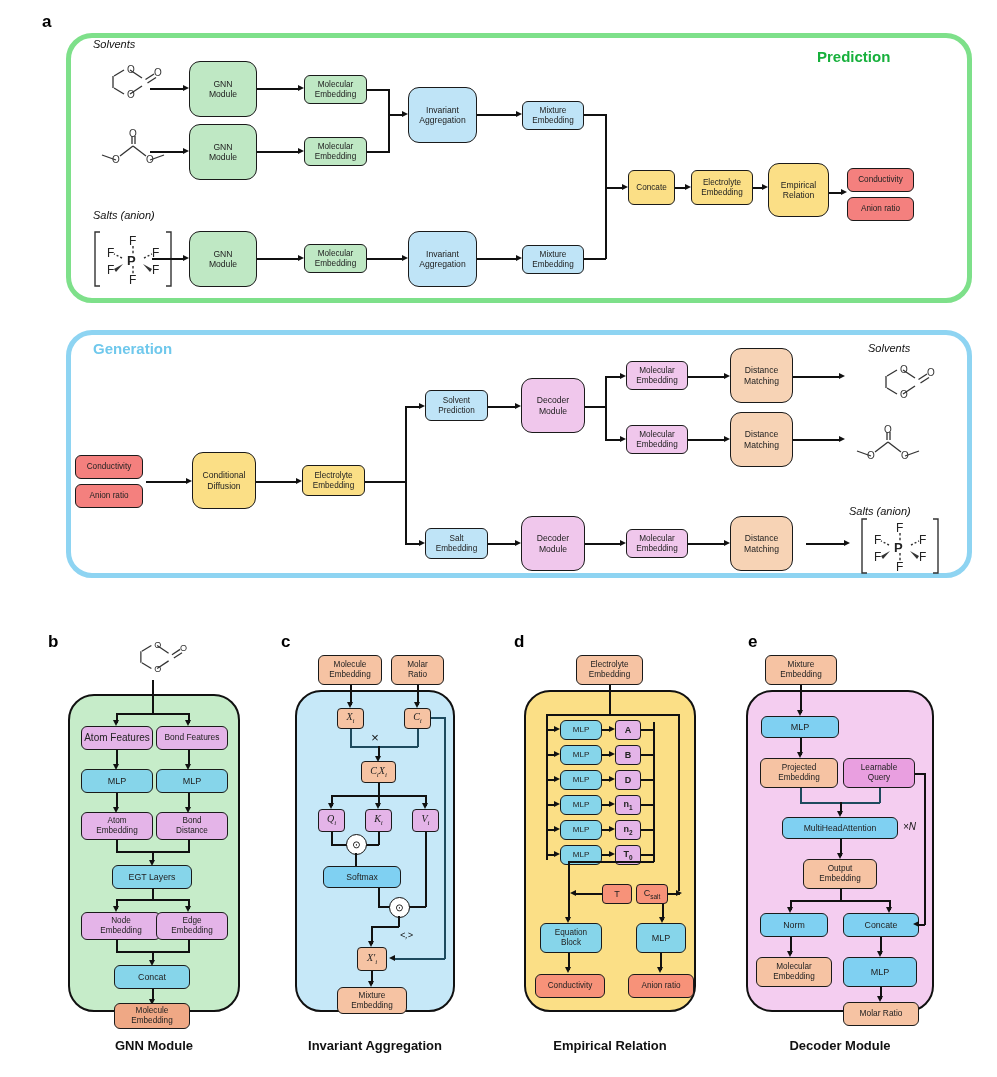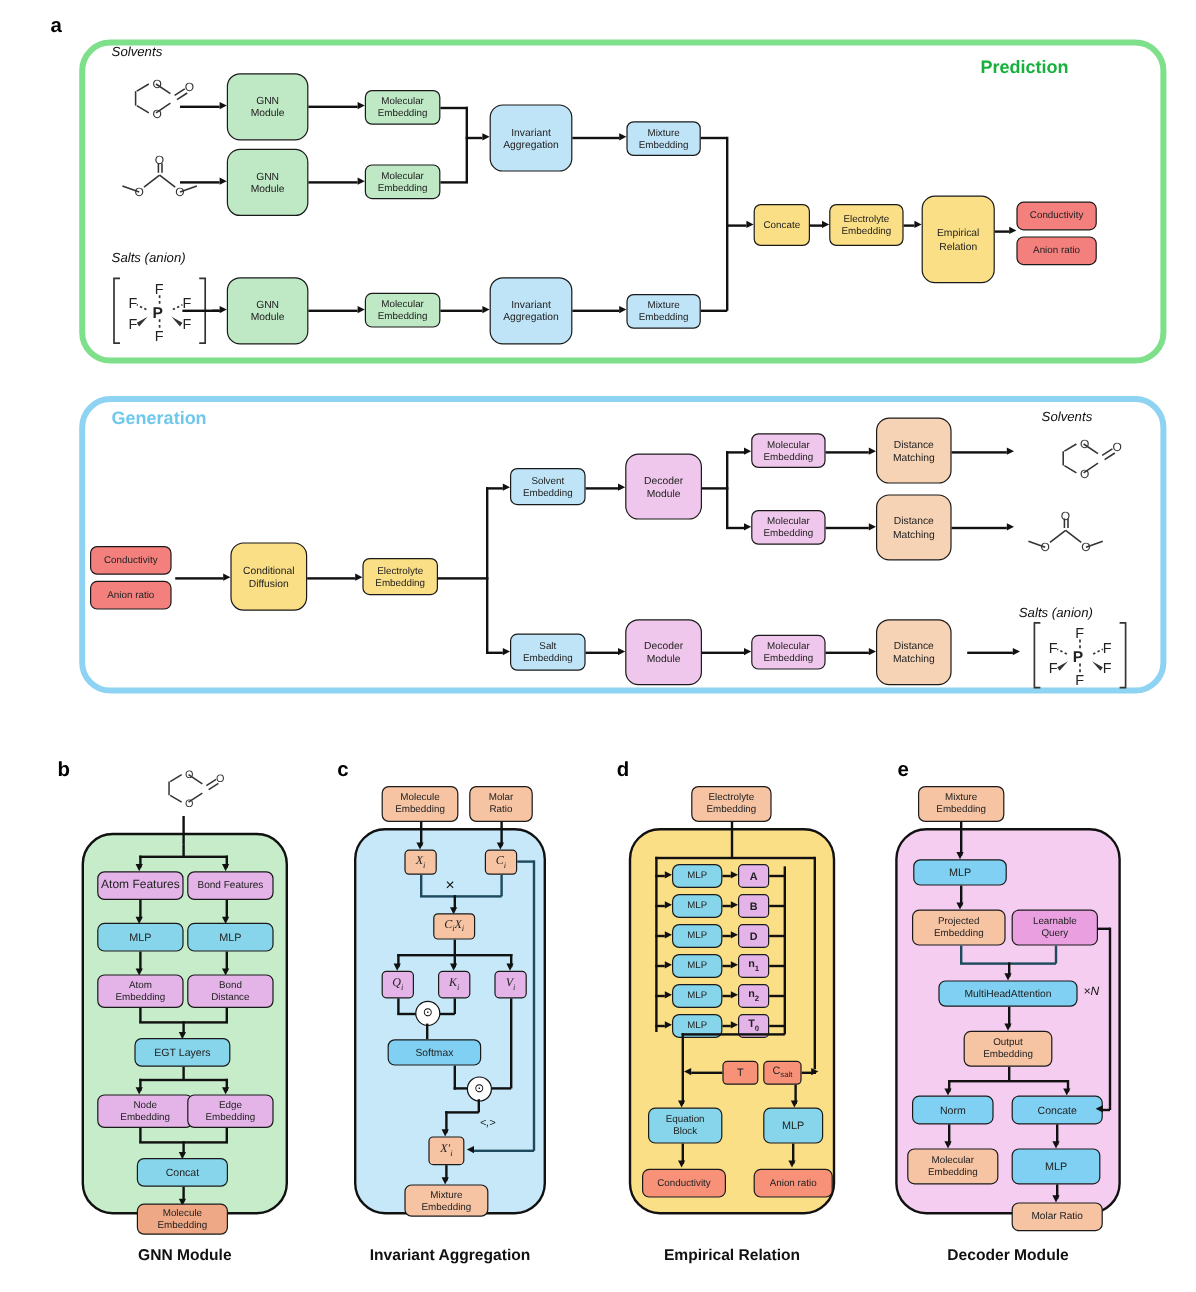--- a/index.html
+++ b/index.html
@@ -147,21 +147,21 @@
 Aggregation</div>
 
   <div class="node r6 c-blue" style="left:522px;top:101px;width:62px;height:29px;white-space:pre-line;">Mixture
 Embedding</div>
   <div class="node r6 c-blue" style="left:522px;top:245px;width:62px;height:29px;white-space:pre-line;">Mixture
 Embedding</div>
 
   <div class="node r6 c-yellow" style="left:628px;top:170px;width:47px;height:35px;">Concate</div>
   <div class="node r6 c-yellow" style="left:691px;top:170px;width:62px;height:35px;white-space:pre-line;">Electrolyte
 Embedding</div>
-  <div class="node big c-yellow" style="left:768px;top:163px;width:61px;height:73px;white-space:pre-line;">Empirical
+  <div class="node big c-yellow" style="left:768px;top:163px;width:61px;height:54px;white-space:pre-line;">Empirical
 Relation</div>
 
   <div class="node r6 c-red" style="left:847px;top:168px;width:67px;height:24px;">Conductivity</div>
   <div class="node r6 c-red" style="left:847px;top:197px;width:67px;height:24px;">Anion ratio</div>
 
   <div class="lnt lh" style="left:150px;top:88px;width:33px;"></div>
   <div class="arrow ar-r" style="left:183px;top:85px;"></div>
   <div class="lnt lh" style="left:150px;top:151px;width:33px;"></div>
   <div class="arrow ar-r" style="left:183px;top:148px;"></div>
   <div class="lnt lh" style="left:177px;top:258px;width:6px;"></div>
@@ -207,21 +207,21 @@
 
   <div class="node r6 c-red" style="left:75px;top:455px;width:68px;height:24px;">Conductivity</div>
   <div class="node r6 c-red" style="left:75px;top:484px;width:68px;height:24px;">Anion ratio</div>
 
   <div class="node big c-yellow" style="left:192px;top:452px;width:64px;height:57px;white-space:pre-line;">Conditional
 Diffusion</div>
   <div class="node r6 c-yellow" style="left:302px;top:465px;width:63px;height:31px;white-space:pre-line;">Electrolyte
 Embedding</div>
 
   <div class="node r6 c-blue" style="left:425px;top:390px;width:63px;height:31px;white-space:pre-line;">Solvent
-Embedding</div>
+Prediction</div>
   <div class="node r6 c-blue" style="left:425px;top:528px;width:63px;height:31px;white-space:pre-line;">Salt
 Embedding</div>
 
   <div class="node big c-pink" style="left:521px;top:378px;width:64px;height:55px;white-space:pre-line;">Decoder
 Module</div>
   <div class="node big c-pink" style="left:521px;top:516px;width:64px;height:55px;white-space:pre-line;">Decoder
 Module</div>
 
   <div class="node r6 c-pink" style="left:626px;top:361px;width:62px;height:29px;white-space:pre-line;">Molecular
 Embedding</div>

